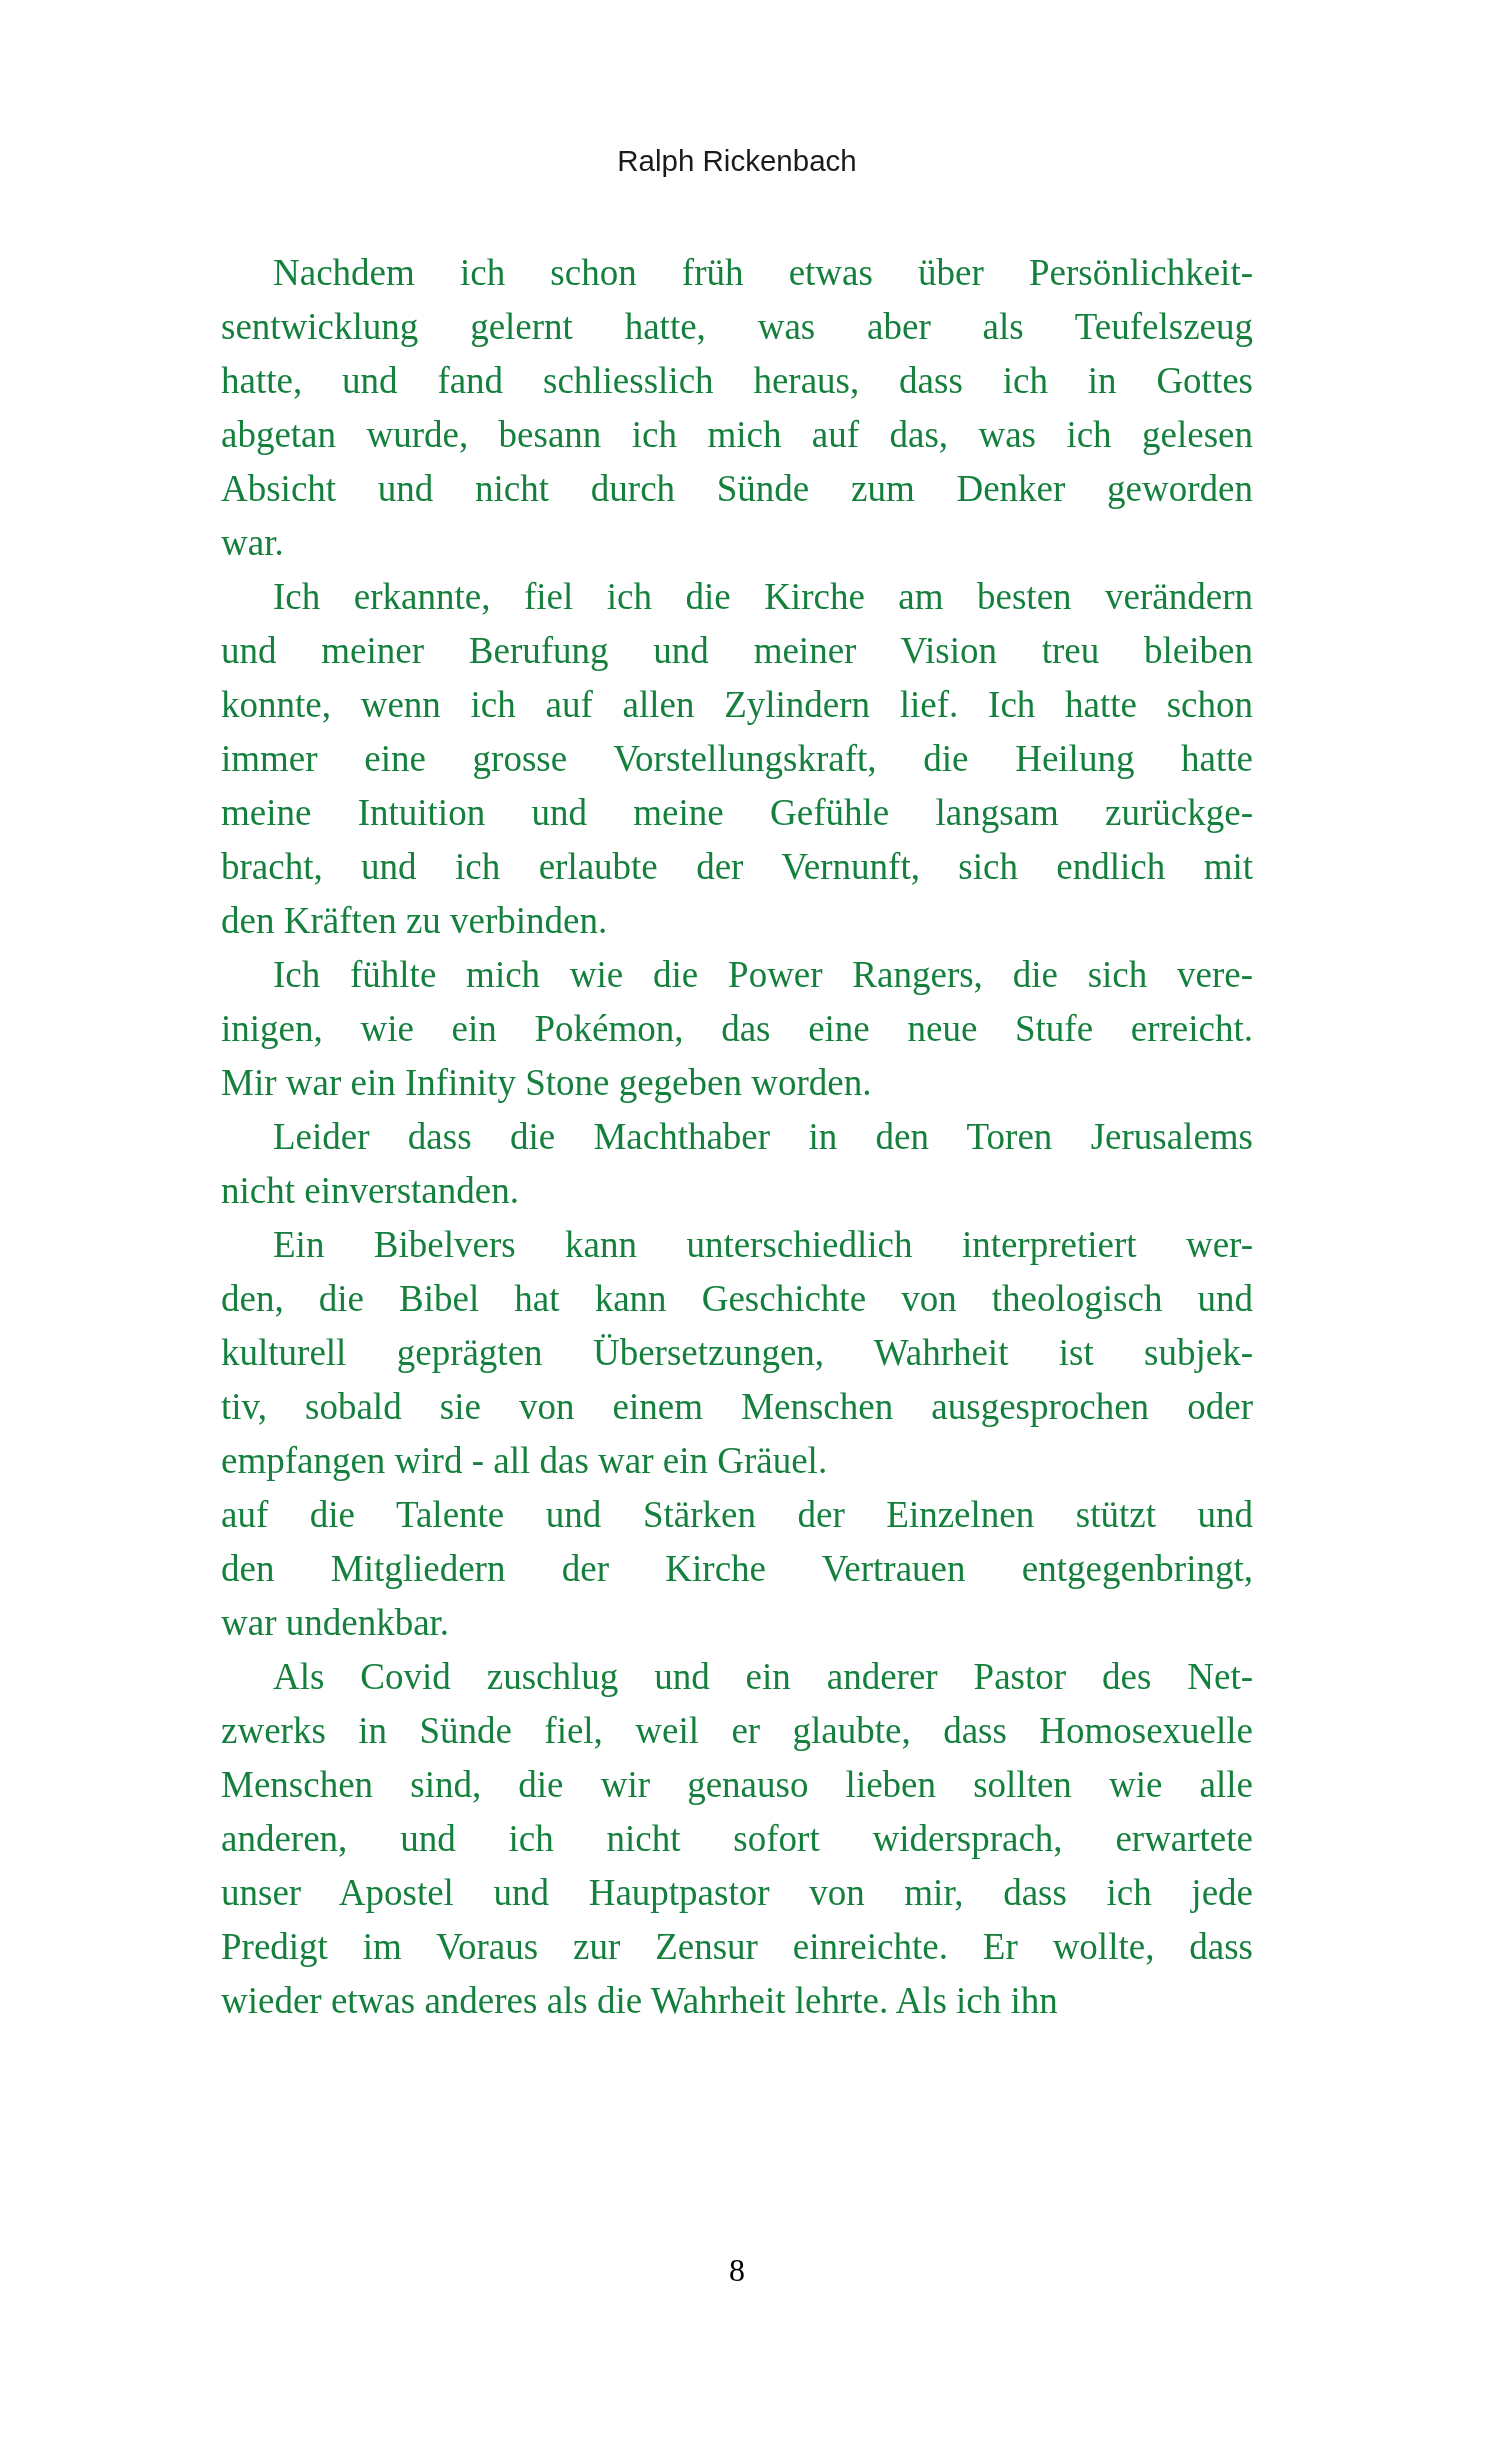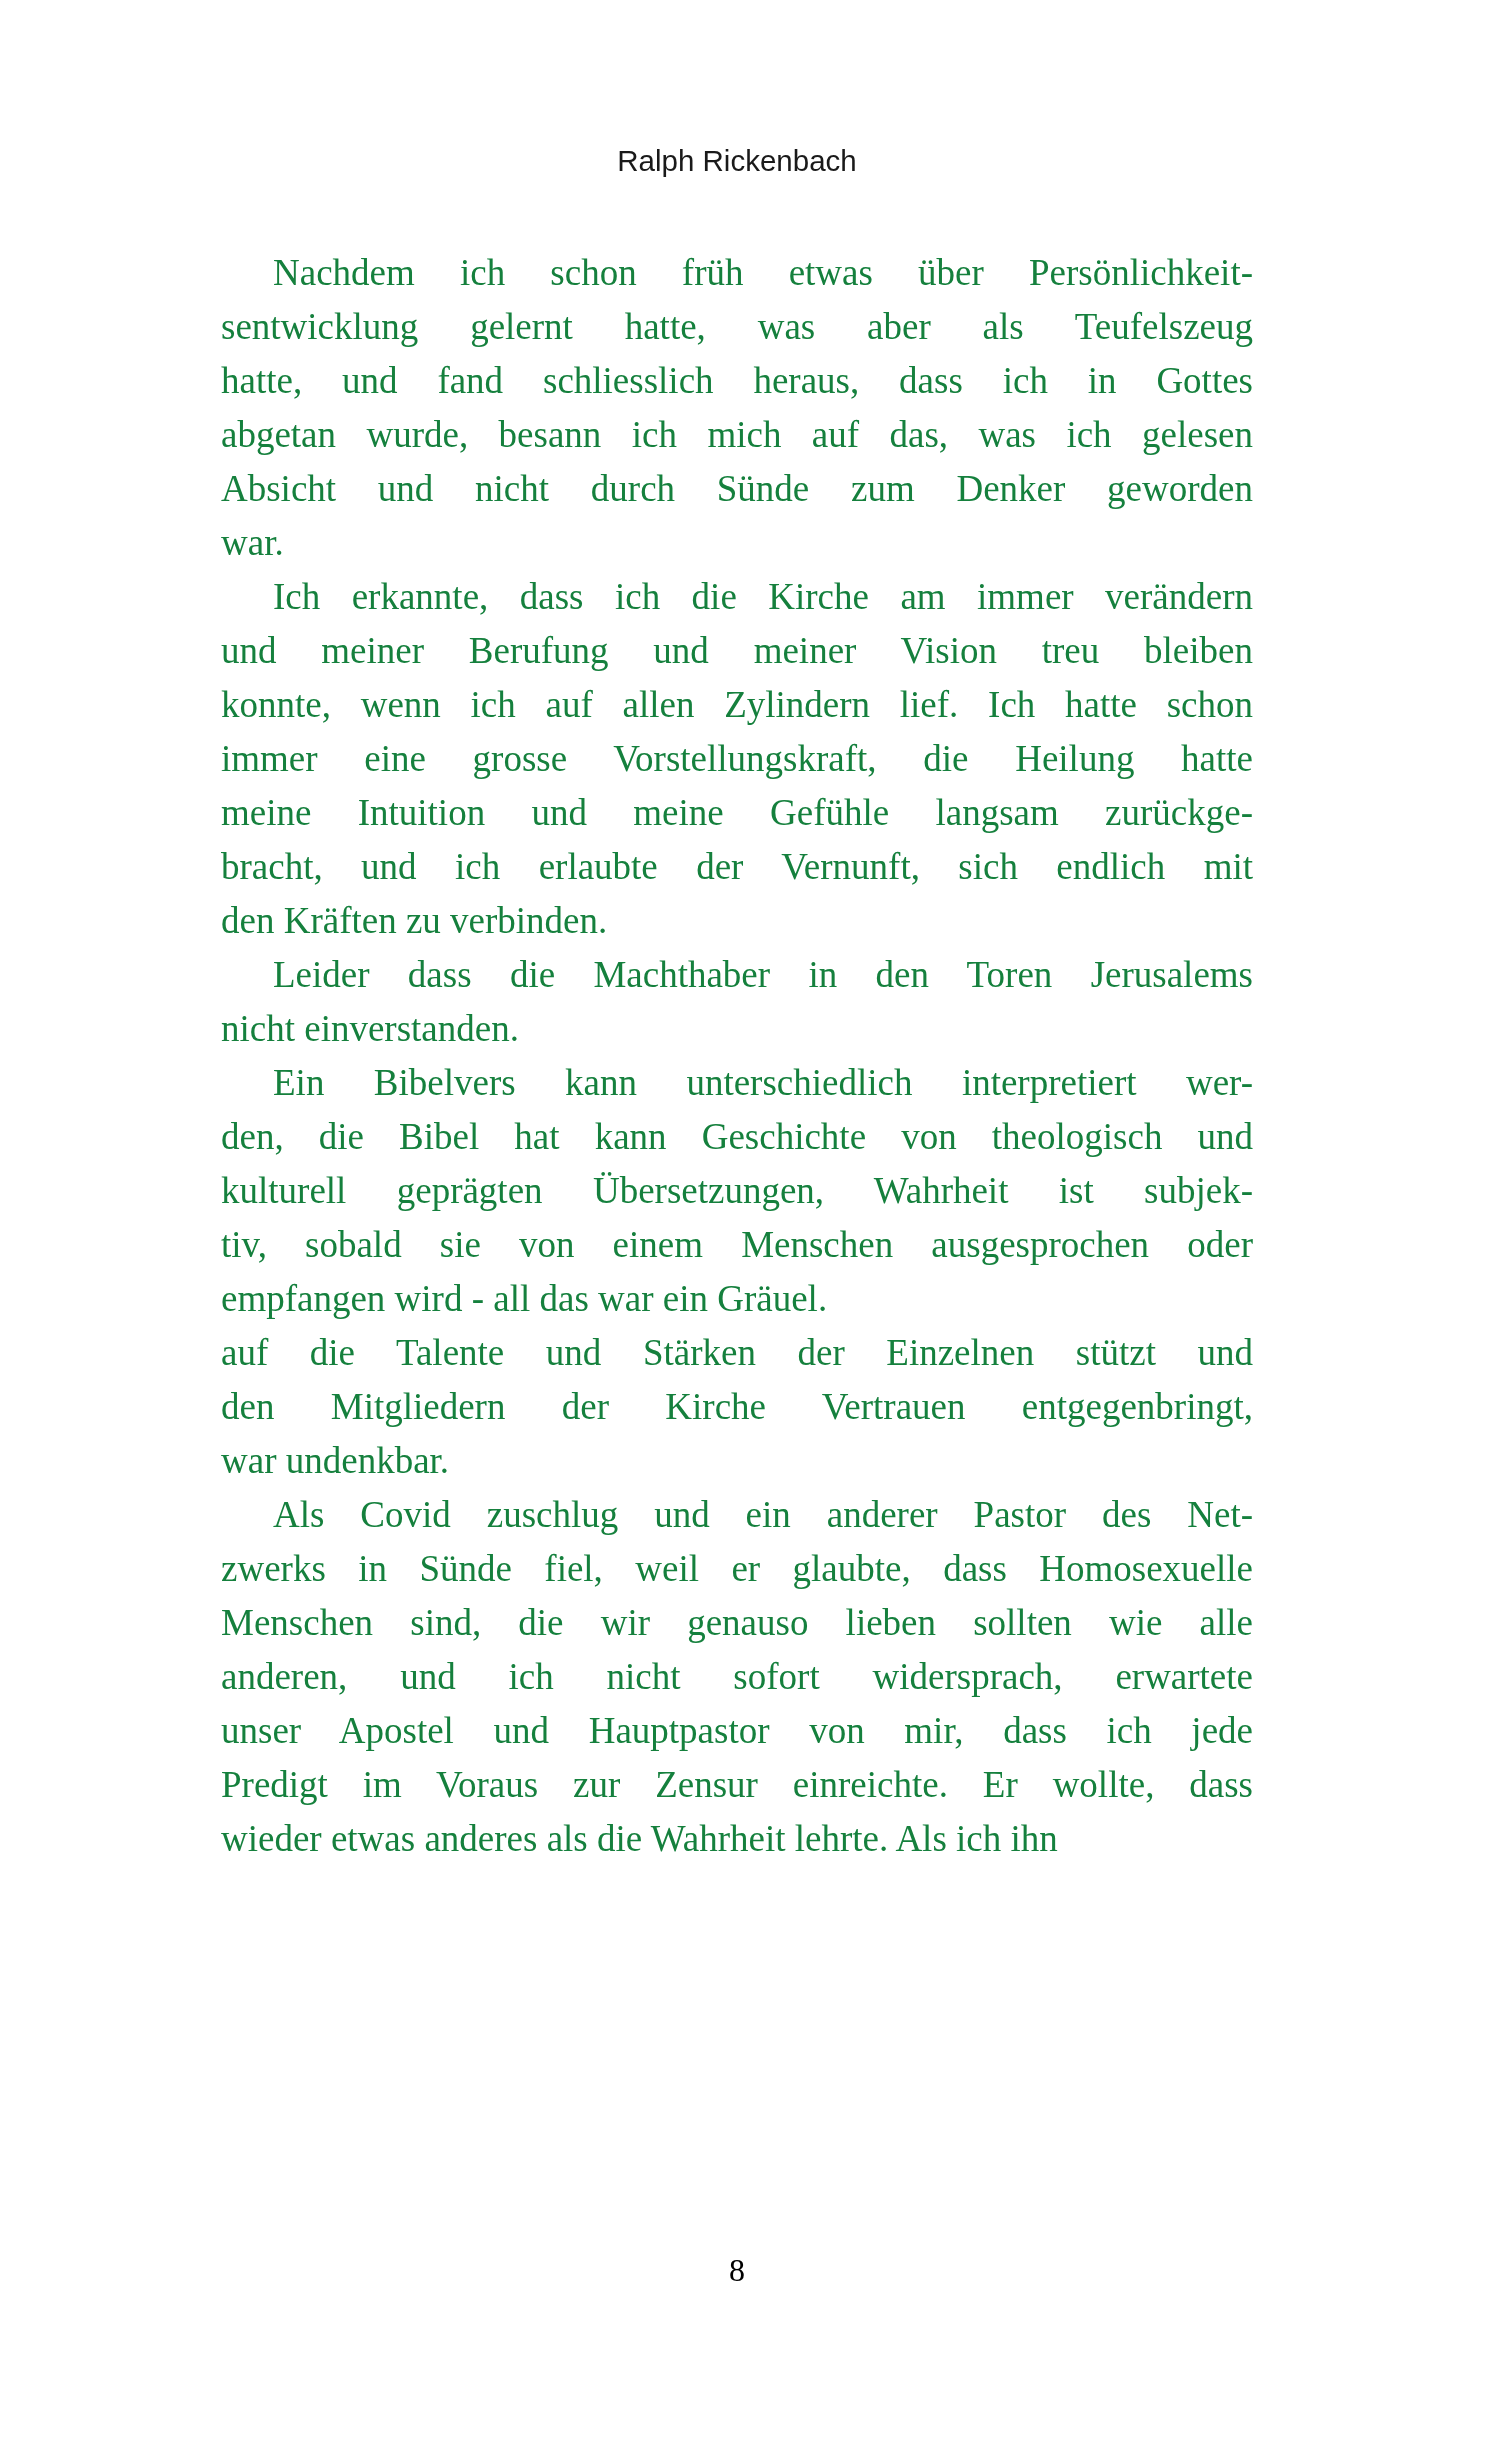--- a/index.html
+++ b/index.html
@@ -69,27 +69,32 @@
   <div class="body-text">
       <div class="paragraph">
         <div class="line first">Nachdem ich schon früh etwas über Persönlichkeit-</div>
         <div class="line">sentwicklung gelernt hatte, was aber als Teufelszeug</div>
         <div class="line">hatte, und fand schliesslich heraus, dass ich in Gottes</div>
         <div class="line">abgetan wurde, besann ich mich auf das, was ich gelesen</div>
         <div class="line">Absicht und nicht durch Sünde zum Denker geworden</div>
         <div class="line last">war.</div>
       </div>
       <div class="paragraph">
-        <div class="line first">Ich erkannte, dass ich die Kirche am immer verändern</div>
+        <div class="line first">Ich erkannte, fiel ich die Kirche am besten verändern</div>
         <div class="line">und meiner Berufung und meiner Vision treu bleiben</div>
         <div class="line">konnte, wenn ich auf allen Zylindern lief. Ich hatte schon</div>
         <div class="line">immer eine grosse Vorstellungskraft, die Heilung hatte</div>
         <div class="line">meine Intuition und meine Gefühle langsam zurückge-</div>
         <div class="line">bracht, und ich erlaubte der Vernunft, sich endlich mit</div>
         <div class="line last">den Kräften zu verbinden.</div>
+      </div>
+      <div class="paragraph">
+        <div class="line first">Ich fühlte mich wie die Power Rangers, die sich vere-</div>
+        <div class="line">inigen, wie ein Pokémon, das eine neue Stufe erreicht.</div>
+        <div class="line last">Mir war ein Infinity Stone gegeben worden.</div>
       </div>
       <div class="paragraph">
         <div class="line first">Leider dass die Machthaber in den Toren Jerusalems</div>
         <div class="line last">nicht einverstanden.</div>
       </div>
       <div class="paragraph">
         <div class="line first">Ein Bibelvers kann unterschiedlich interpretiert wer-</div>
         <div class="line">den, die Bibel hat kann Geschichte von theologisch und</div>
         <div class="line">kulturell geprägten Übersetzungen, Wahrheit ist subjek-</div>
         <div class="line">tiv, sobald sie von einem Menschen ausgesprochen oder</div>

